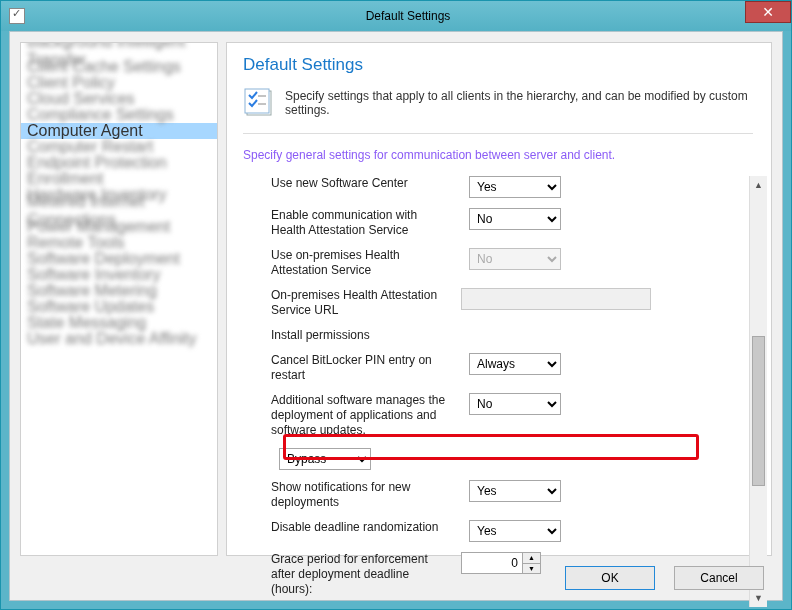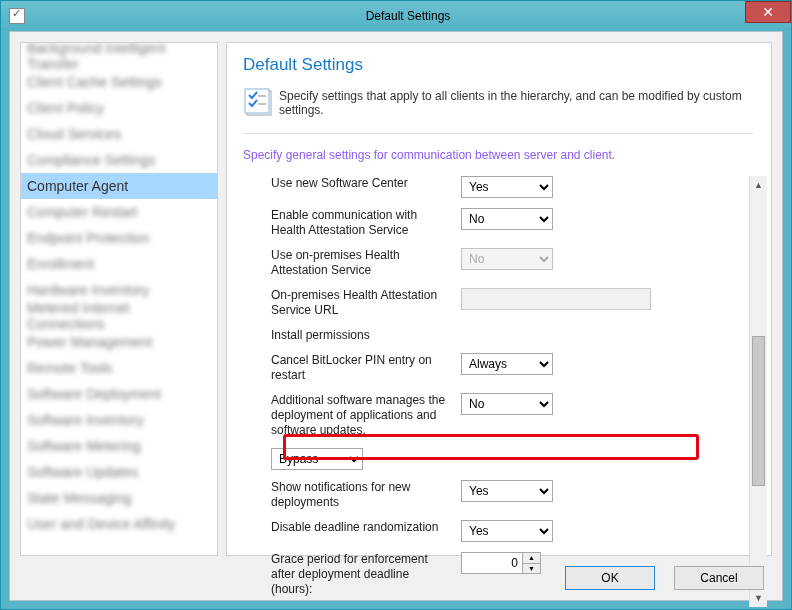--- a/index.html
+++ b/index.html
@@ -6,37 +6,37 @@
 body { background: #5bb5c9; width: 792px; height: 610px; overflow: hidden; }
 .window { width: 792px; height: 610px; background: #5bb5c9; border: 1px solid #1a94ad; position: relative; }
 .titlebar { height: 30px; background: linear-gradient(#6dc0d2,#54b1c5); display: flex; align-items: center; position: relative; }
 .titlebar .sys-icon { width: 16px; height: 16px; margin-left: 8px; background:#fff; border:1px solid #888; position:relative;}
 .titlebar .sys-icon:after{content:"✓";position:absolute;left:2px;top:-2px;font-size:11px;color:#555;}
 .titlebar .title { flex:1; text-align:center; font-size:12px; color:#000; }
 .close-btn { width:46px; height:22px; background:#c75050; color:#fff; display:flex; align-items:center; justify-content:center; font-size:14px; position:absolute; right:0; top:0; border:1px solid #8b2f2f;}
 .content-outer { position:absolute; top:30px; left:8px; right:8px; bottom:8px; background:#f0f0f0; border:1px solid #b0c4cb; }
 .content-inner { display:flex; height: calc(100% - 44px); padding:10px 10px 0 10px; gap:8px;}
 .sidebar { width:198px; background:#fff; border:1px solid #d0d0d0; overflow:hidden; }
-.sidebar-item { height:26px; padding:2px 6px; font-size:14px; color:#333; display:flex; align-items:center; }
+.sidebar-item { height:16px; padding:2px 6px; font-size:16px; color:#333; display:flex; align-items:center; }
 .sidebar-item.blurred span { filter: blur(2.5px); color:#7a7a7a; }
 .sidebar-item.selected { background:#a7d7ff; }
 .main { flex:1; background:#fff; border:1px solid #d0d0d0; position:relative; padding:12px 4px 4px 16px; display:flex; flex-direction:column; }
 .main h1 { color:#1979ca; font-size:17px; font-weight:400; margin-bottom:12px; }
-.intro-row { display:flex; align-items:center; gap:4px; margin-bottom:14px; padding-right:14px;}
+.intro-row { display:flex; align-items:center; gap:10px; margin-bottom:14px; padding-right:14px;}
 .checklist-icon { width:32px; height:32px; flex-shrink:0; }
 .intro-text { font-size:12px; color:#333; }
 hr.divider { border:none; border-top:1px solid #ddd; margin:0 14px 14px 0; }
 .sub-intro { font-size:12px; color:#8b5cf6; margin-bottom:14px; }
 .scroll-wrap{ position:relative; flex:1; display:flex;}
 .settings { flex:1; padding-left:28px; padding-right:4px; overflow:hidden;}
 .row { display:flex; align-items:flex-start; margin-bottom:10px; }
 .row .label { width:190px; font-size:12px; color:#222; padding-right:10px; line-height:1.25;}
 .row .control { }
 select.ctl, input.ctl { border:1px solid #a7a7a7; background:#fff; font-size:12px; height:22px; padding:1px 3px;}
-select.small{ width:92px;}
+select.small{ width:92px;margin-left:8px;}
 select.wide{ width:290px;}
 input.textctl{ width:190px; background:#f0f0f0; border:1px solid #c9c9c9;}
 .spinner{display:inline-flex;align-items:stretch;height:22px;border:1px solid #a7a7a7;}
 .spinner input{border:none;width:60px;text-align:right;padding-right:4px;font-size:12px;}
 .spinner .arrows{width:18px;display:flex;flex-direction:column;border-left:1px solid #a7a7a7;}
 .spinner .arrows div{flex:1;display:flex;align-items:center;justify-content:center;font-size:7px;background:#eee;}
 .spinner .arrows div:first-child{border-bottom:1px solid #a7a7a7;}
 .highlight-box{position:absolute; border:3px solid #e30613; border-radius:3px; left:40px; top:258px; width:416px; height:26px; pointer-events:none;}
 .vscroll{width:18px;background:#f0f0f0;border-left:1px solid #ddd;display:flex;flex-direction:column;align-items:center;position:relative;}
 .vscroll .arrow{height:18px;width:100%;display:flex;align-items:center;justify-content:center;font-size:9px;color:#555;}

